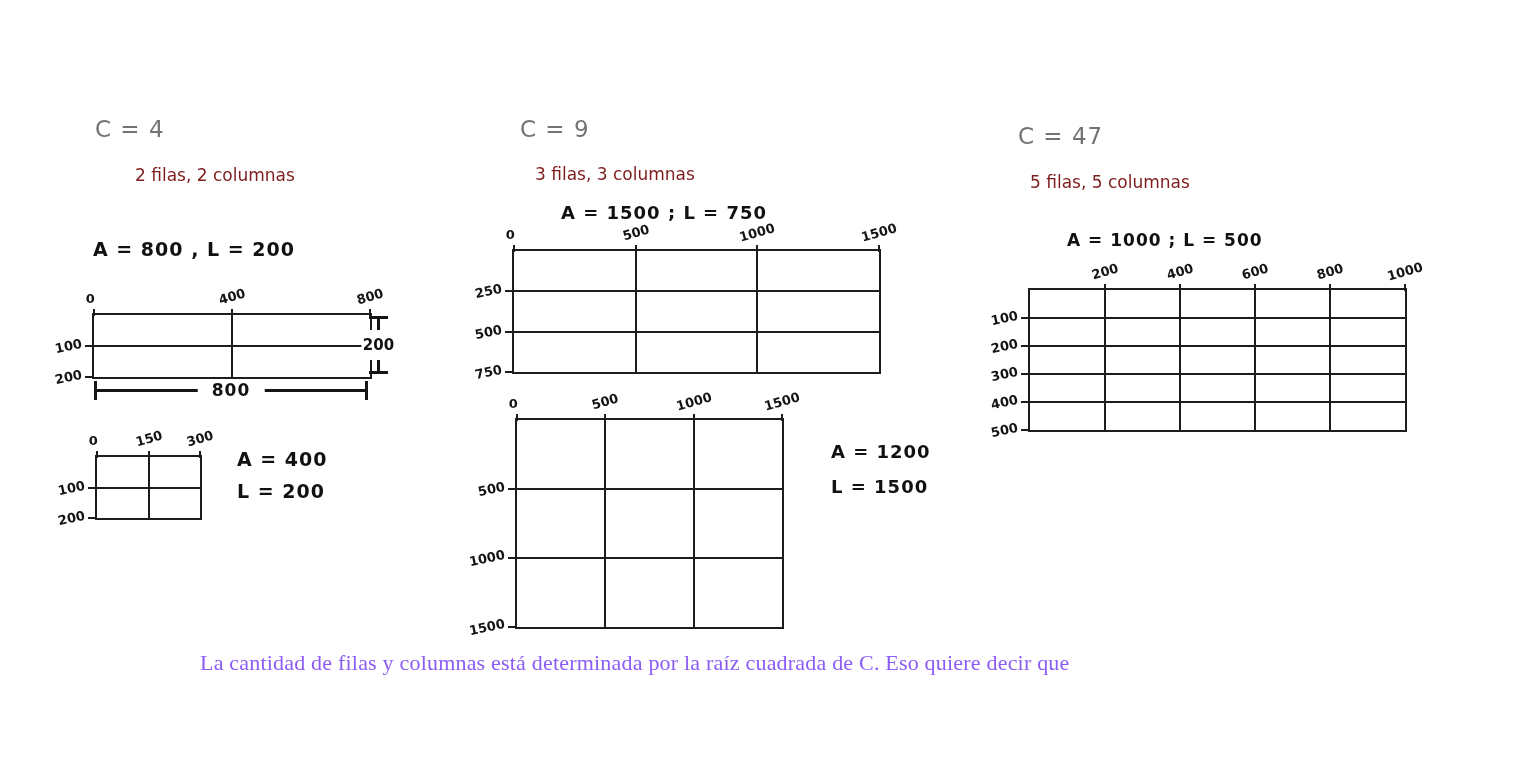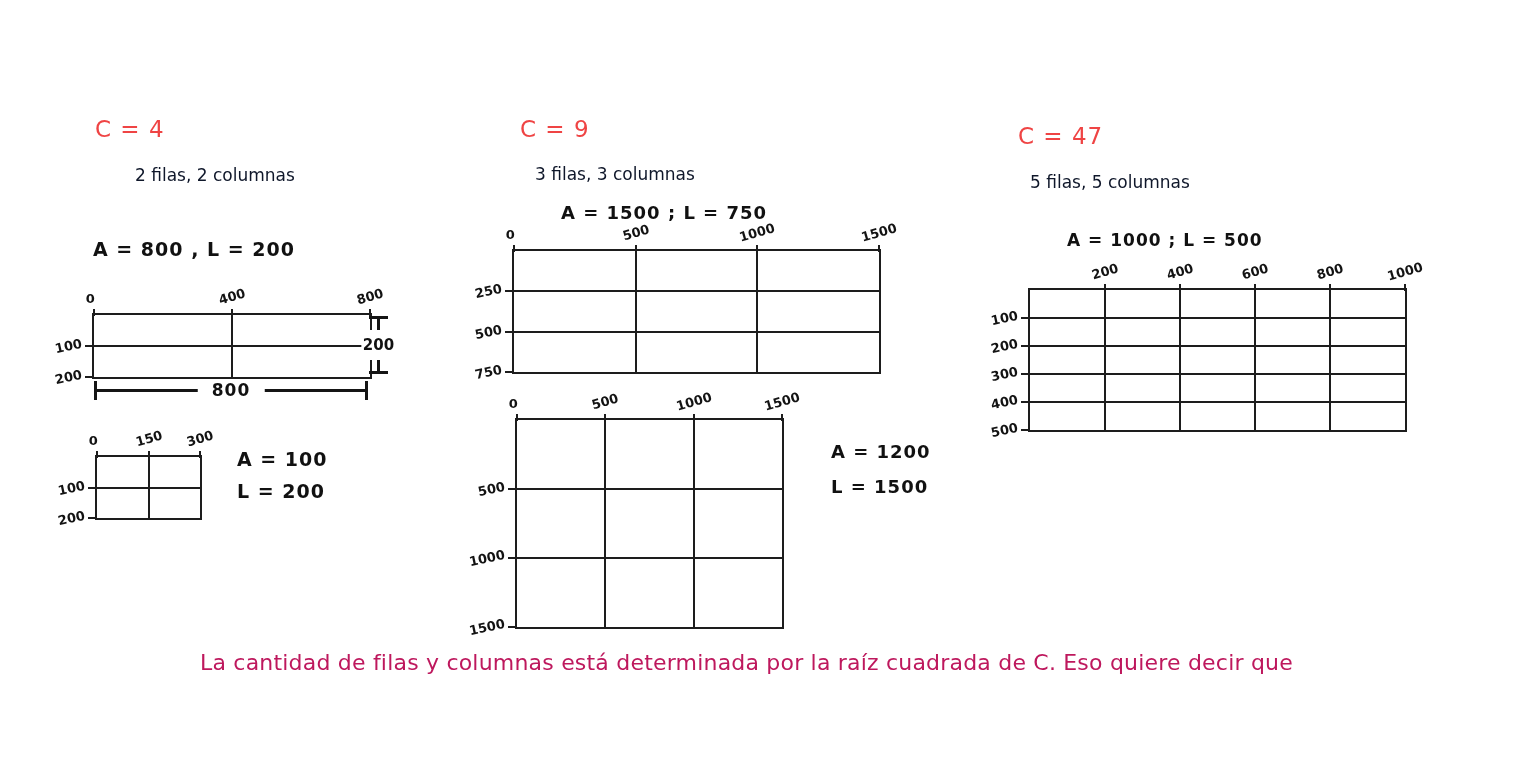--- a/index.html
+++ b/index.html
@@ -5,22 +5,22 @@
   html,body{margin:0;padding:0;background:#fff;}
   .canvas{
     position:relative;width:1532px;height:757px;background:#ffffff;
     font-family:"DejaVu Sans",sans-serif;color:#191919;overflow:hidden;
   }
   .layer{position:absolute;inset:0;}
   .title{
     position:absolute;left:0;top:36px;width:1380px;text-align:center;
     font-size:21px;letter-spacing:0.3px;color:#1c1c1c;
   }
-  .c-label{position:absolute;font-size:23px;color:#ef4444;letter-spacing:1px;}
-  .note{position:absolute;font-size:17px;color:#0f172a;}
+  .c-label{position:absolute;font-size:23px;color:#737373;letter-spacing:1px;}
+  .note{position:absolute;font-size:17px;color:#7f1d1d;}
   .dims{position:absolute;font-size:19px;font-weight:bold;color:#111;letter-spacing:1px;}
   
   .grid{position:absolute;border:2px solid #1d1d1d;background:#fff;}
   .vline{position:absolute;top:0;bottom:0;width:2px;background:#1d1d1d;transform:translateX(-1px);}
   .hline{position:absolute;left:0;right:0;height:2px;background:#1d1d1d;transform:translateY(-1px);}
   .top-tick{
     position:absolute;top:-26px;transform:translateX(-50%) rotate(-16deg);
     font-size:13px;font-weight:bold;color:#131313;white-space:nowrap;
   }
   .top-tick.zero{transform:translateX(-90%) rotate(0deg);top:-24px;}
@@ -40,21 +40,21 @@
   }
   .measure-v{position:absolute;width:3px;background:#151515;border-radius:2px;}
   .measure-v::before,.measure-v::after{content:"";position:absolute;left:-8px;width:19px;height:3px;background:#151515;}
   .measure-v::before{top:-1px}.measure-v::after{bottom:-1px}
   .measure-v .mlabel-v{
     position:absolute;top:50%;left:50%;transform:translate(-50%,-50%);
     background:#fff;padding:6px 2px;font-size:15px;font-weight:bold;color:#111;
   }
   .footer{
     position:absolute;left:200px;top:646px;width:1120px;
-    font-size:22px;line-height:33px;color:#be185d;letter-spacing:0.2px;
+    font-size:22px;line-height:33px;color:#8b5cf6;letter-spacing:0.2px;font-family:Liberation Serif, serif;
   }
 </style>
 </head>
 <body>
 
 <div class="canvas">
 
 
   <div class="layer">
     <div class="c-label" style="left:95px;top:116px">C = 4</div>
@@ -90,21 +90,21 @@
         <span class="top-tick zero" style="left: 0%;">0</span>
         <div class="tmark" style="left: 50%;"></div>
         <span class="top-tick" style="left: 50%;">150</span>
         <div class="tmark" style="left: 100%;"></div>
         <span class="top-tick" style="left: 100%;">300</span>
         <div class="lmark" style="top: 50%;"></div>
         <span class="left-tick" style="top: 50%;">100</span>
         <div class="lmark" style="top: 100%;"></div>
         <span class="left-tick" style="top: 100%;">200</span>
       </div>
-    <div class="dims" style="left:237px;top:448px">A = 100</div>
+    <div class="dims" style="left:237px;top:448px">A = 400</div>
     <div class="dims" style="left:237px;top:480px">L = 200</div>
   </div>
 
   <div class="layer">
     <div class="c-label" style="left:520px;top:116px">C = 9</div>
     <div class="note" style="left:535px;top:164px">3 filas, 3 columnas</div>
     <div class="dims" style="left:561px;top:202px;font-size:18px">A = 1500 ;   L = 750</div>
 
     <div class="grid" style="left:512px;top:249px;width:365px;height:121px">
         <div class="vline" style="left: 33.3333%;"></div>

